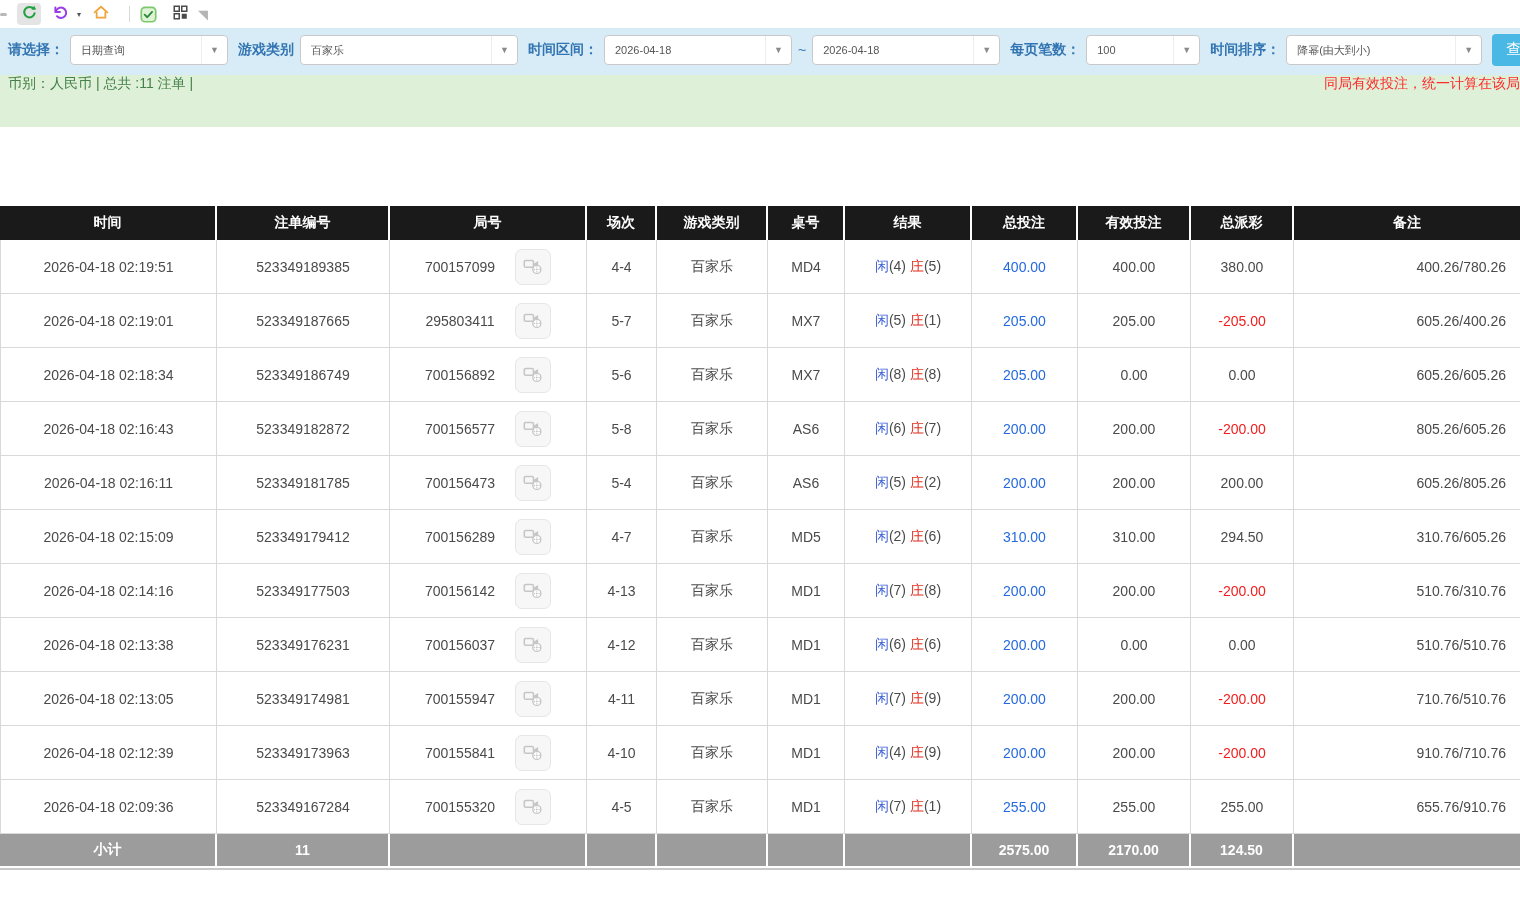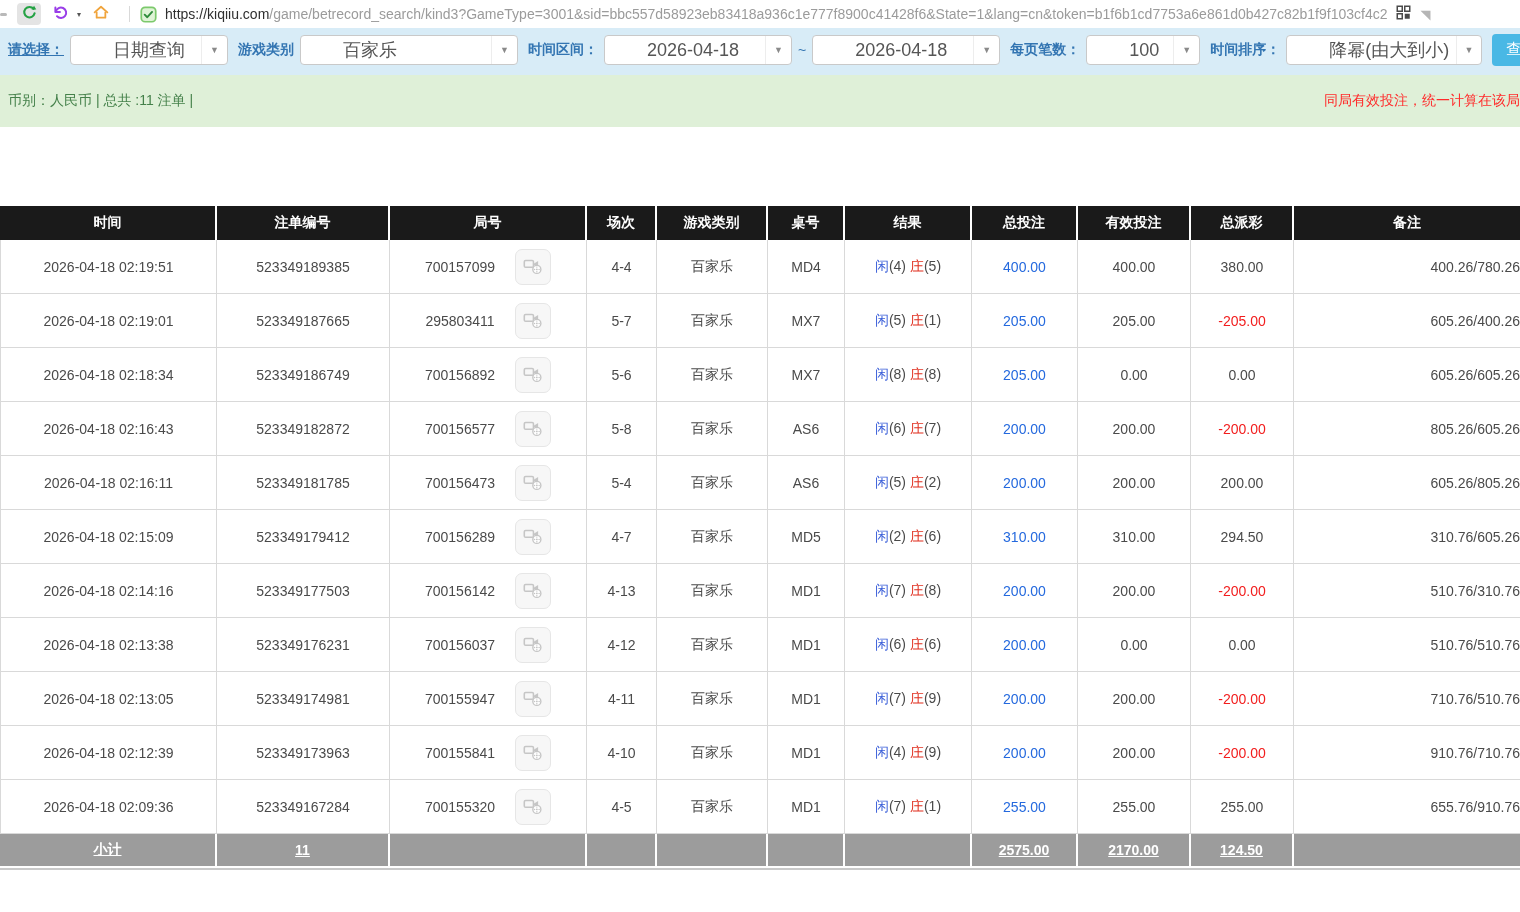--- a/index.html
+++ b/index.html
@@ -19,64 +19,64 @@
   .url-text .scheme, .url-text .domain { color:#2f2f2f; }
   .url-text .path { color:#9b9b9b; }
   .qr-btn { flex:0 0 auto; margin-left:8px; cursor:pointer; }
   .corner-partial { flex:0 0 auto; margin-left:10px; color:#b5b5b5; font-size:13px; }
 
   
   .filter-bar { height:47px; background:#d8ecf7; display:flex; align-items:center;
     padding:0 0 4px 8px; overflow:hidden; white-space:nowrap; }
   .f-label { color:var(--filter-label-blue,#3375b2); font-weight:bold; font-size:14px;
     margin:0 6px 0 10px; flex:0 0 auto; }
-  .f-label:first-child { margin-left:0;text-decoration:underline; }
+  .f-label:first-child { margin-left:0; }
   .combo { background:#fff; border:1px solid #c9c9c9; border-radius:4px; height:30px;
     display:flex; align-items:stretch; flex:0 0 auto; cursor:pointer; }
-  .combo .txt { padding:0 10px; line-height:28px; font-size:18px; color:#555; flex:1 1 auto;
-    overflow:hidden;margin-left:32px; }
+  .combo .txt { padding:0 10px; line-height:28px; font-size:11px; color:#555; flex:1 1 auto;
+    overflow:hidden; }
   .combo .arrow { width:26px; display:flex; align-items:center; justify-content:center;
     color:#8a8a8a; font-size:9px; border-left:1px solid #ededed; }
   .tilde { color:#3375b2; font-size:14px; margin:0 6px; flex:0 0 auto; }
   .search-btn { flex:0 0 auto; margin-left:10px; height:32px; min-width:58px; border:none;
     background:var(--button-blue,#49b8e5); color:#fff; font-size:15px; border-radius:4px;
     cursor:pointer; padding:0 12px; }
 
   
-  .info-bar { height:52px; background:#dff0d8; display:flex; align-items:center;
+  .info-bar { height:52px; background:#dff0d8; display:flex; align-items:flex-start;
     justify-content:space-between; overflow:hidden; }
   .info-left { color:var(--info-green,#44804a); font-size:14px; padding-left:8px; white-space:nowrap; }
   .info-right { color:var(--alert-red,#ff2a2a); font-size:14px; white-space:nowrap;
     margin-right:-14px; flex:0 0 auto; }
 
   .gap-strip { height:79px; background:#fff; }
 
   
   table.records { width:1520px; border-collapse:separate; border-spacing:0; table-layout:fixed; }
   thead th { background:var(--header-black,#1a1a1a); color:#fff; font-size:14px; font-weight:bold;
     height:34px; border-right:2px solid #fff; }
   thead th:last-child { border-right:none; }
   tbody td { height:54px; font-size:14px; color:#4a4a4a; text-align:center;
     border-bottom:1px solid #d9d9d9; border-right:1px solid #d9d9d9; background:#fff; }
   tbody td:first-child { border-left:1px solid #d9d9d9;margin-top:16px; }
   tbody td:last-child { border-right:none; }
-  td.note { text-align:right; }
+  td.note { text-align:right; padding-right:14px; }
   .round-wrap { display:flex; align-items:center; justify-content:center; gap:20px; }
   .video-btn { width:36px; height:36px; border:1px solid #e6e6e6; background:#f7f7f7;
     border-radius:7px; display:flex; align-items:center; justify-content:center;
     color:#c6c6c6; cursor:pointer; }
   .res-player { color:var(--player-blue,#3b5fd9); }
   .res-banker { color:var(--banker-red,#e03020); }
   .res-score { color:#4a4a4a; }
   td.total-bet { color:var(--bet-blue,#2469de); cursor:pointer; }
   td.payout.neg { color:var(--negative-red,#f21d1d); }
 
   tr.summary td { background:var(--summary-gray,#9c9c9c); color:#fff; font-weight:bold; font-size:14px;
     height:34px; text-align:center; border-right:2px solid #fff; border-bottom:2px solid #fff;
-    border-left:none;text-decoration:underline; }
+    border-left:none; }
   tr.summary td:last-child { border-right:none; }
   .table-foot-line { height:2px; background:#c9c9c9; width:1520px; }
 </style>
 </head>
 <body>
 
 <div class="browser-bar">
   <div class="left-stub"></div>
 
   <div class="chrome-btn refresh">
@@ -109,23 +109,20 @@
 
   <div class="vsep"></div>
 
   <div class="secure-badge">
     <svg width="17" height="17" viewBox="0 0 20 20">
       <rect x="1.5" y="1.5" width="17" height="17" rx="4.5" fill="#dff3d6" stroke="#7cc96c" stroke-width="2"></rect>
       <path d="M5.5 10.2 L8.6 13.2 L14.2 7" fill="none" stroke="#2e8b3a" stroke-width="2.2" stroke-linecap="round" stroke-linejoin="round"></path>
     </svg>
   </div>
 
-  <div class="url-text">
-    <span class="scheme">https://</span><span class="domain">kiqiiu.com</span><span class="path">/game/betrecord_search/kind3?GameType=3001&amp;sid=bbc557d58923eb83418a936c1e777f8900c41428f6&amp;State=1&amp;lang=cn&amp;token=b1f6b1cd7753a6e861d0b427c82b1f9f103cf4c2</span>
-  </div>
 
   <div class="qr-btn">
     <svg width="15" height="15" viewBox="0 0 24 24">
       <rect x="2" y="2" width="8" height="8" fill="none" stroke="#4a4a4a" stroke-width="2.4"></rect>
       <rect x="14" y="2" width="8" height="8" fill="none" stroke="#4a4a4a" stroke-width="2.4"></rect>
       <rect x="2" y="14" width="8" height="8" fill="none" stroke="#4a4a4a" stroke-width="2.4"></rect>
       <rect x="14" y="14" width="8" height="8" fill="#4a4a4a"></rect>
     </svg>
   </div>
   <span class="corner-partial">◥</span>

